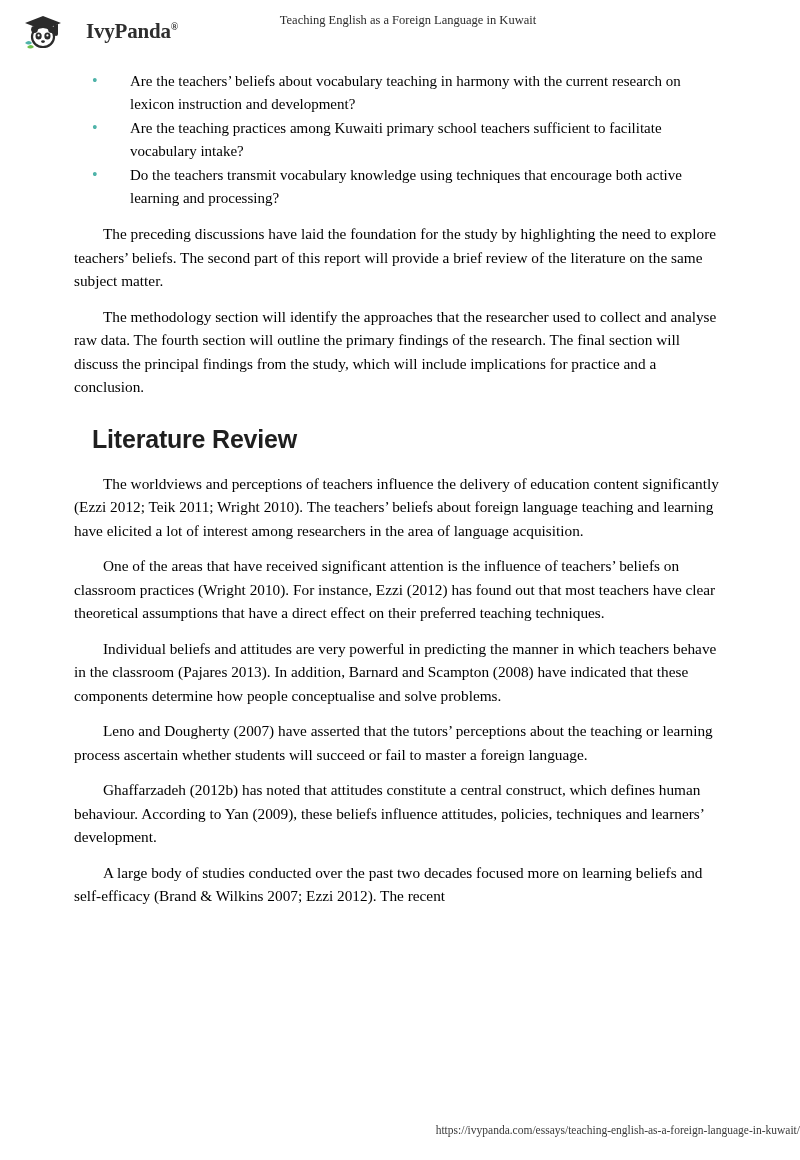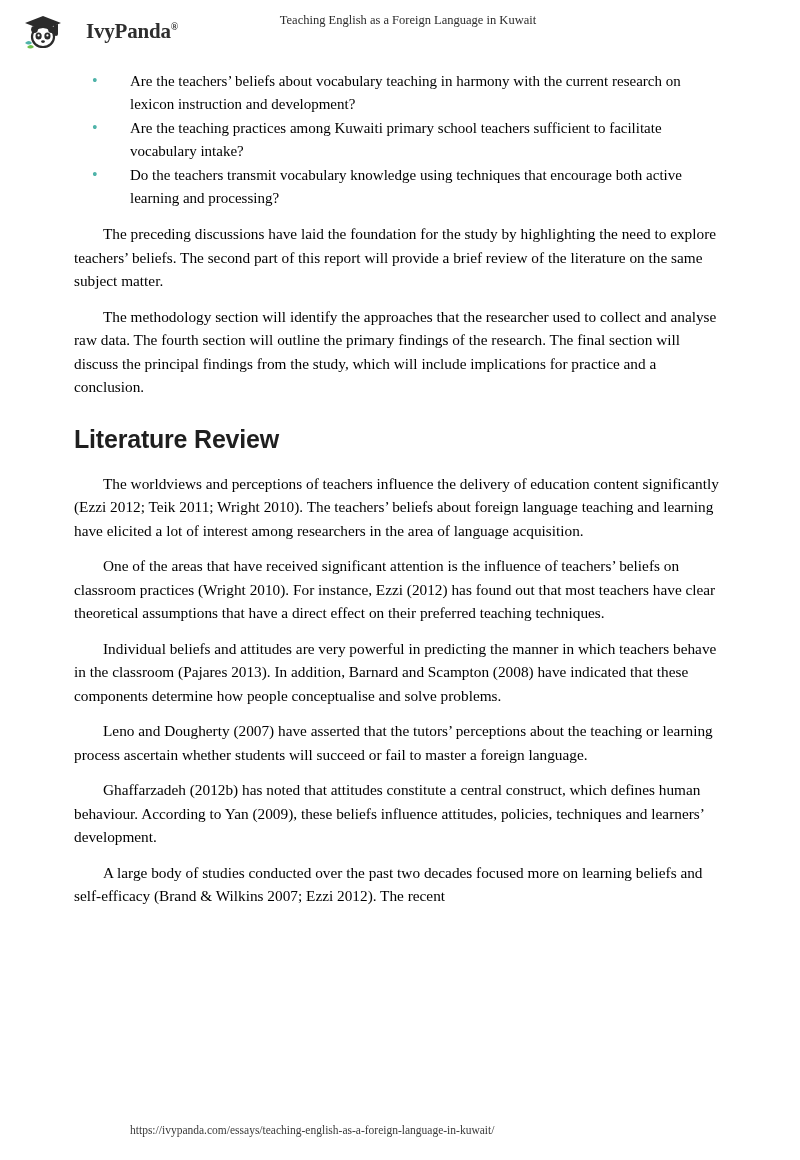--- a/index.html
+++ b/index.html
@@ -105,31 +105,31 @@
     text-align: left;
     color: #000;
   }
   p.first-para {
     margin-top: 12px;
   }
   h2.section {
     font-family: "Liberation Sans", sans-serif;
     font-size: 25px;
     font-weight: bold;
-    margin: 26px 0 18px 0;
+    margin: 26px 0 18px 18px;
     color: #1f1f1f;
     letter-spacing: -0.2px;
   }
   
   .footer {
     position: absolute;
     left: 0;
     bottom: 24px;
     width: 800px;
-    text-align: left;
+    text-align: right;
     font-size: 11.5px;
     color: #3a3a3a;
     font-family: "Liberation Serif", serif;
   }
   .footer .url {
     padding-left: 130px;
   }
 </style>
 </head>
 <body>

